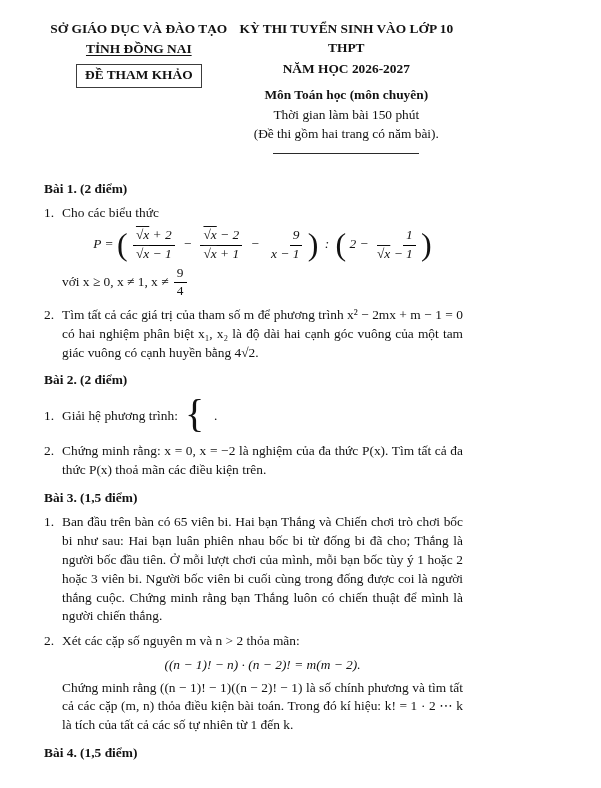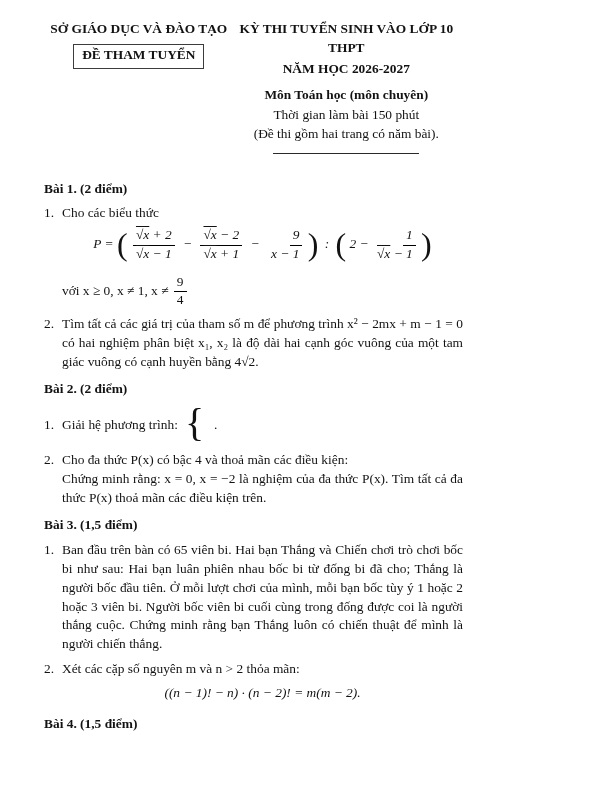--- a/index.html
+++ b/index.html
@@ -31,37 +31,38 @@
   
   .dformula{text-align:center;margin:4px 0 2px;font-style:italic;}
   .ceq{text-align:center;margin:5px 0 4px;}
   .mathit{font-style:italic;}
   .frac{display:inline-flex;flex-direction:column;vertical-align:middle;text-align:center;margin:0 2px;line-height:1.25;align-items:flex-end;}
   .frac .fn{border-bottom:1px solid #000;padding:0 3px 1px;}
   .frac .fd{padding:0 3px;}
   .sqrt{text-decoration:overline;}
   .bigp{font-size:32px;line-height:1;vertical-align:middle;font-weight:300;font-style:normal;position:relative;top:-1px;}
   .mo{margin:0 3px;}
-  .cond-line{margin-top:11px;}
+  .cond-line{margin-top:2px;}
   
   .sys{display:flex;align-items:center;}
   .sys .lead{margin-right:7px;}
   .brace{font-size:40px;line-height:1;font-weight:300;margin-right:2px;position:relative;top:-2px;}
   .sys-lines{display:flex;flex-direction:column;text-align:left;line-height:1.35;font-style:italic;}
   .sys-period{margin-left:8px;}
 </style>
 </head>
 <body>
 
 <div class="page">
 
   <div class="header">
     <div class="h-left">
       <div class="l1">SỞ GIÁO DỤC VÀ ĐÀO TẠO</div>
-      <div><span class="code-box">ĐỀ THAM TUYỂN</span></div>
+      <div class="l2">TỈNH ĐỒNG NAI</div>
+      <div><span class="code-box">ĐỀ THAM KHẢO</span></div>
     </div>
     <div class="h-right">
       <div class="l1">KỲ THI TUYỂN SINH VÀO LỚP 10 THPT</div>
       <div class="l2">NĂM HỌC 2026-2027</div>
       <div class="l3">Môn Toán học (môn chuyên)</div>
       <div class="l4">Thời gian làm bài 150 phút</div>
       <div class="l5">(Đề thi gồm hai trang có năm bài).</div>
       <hr class="divider">
     </div>
   </div>
@@ -124,39 +125,39 @@
       <div class="ib sys">
         <span class="lead">Giải hệ phương trình:</span>
         <span class="brace">{</span>
         <span class="sys-period">.</span>
       </div>
     </div>
 
     <div class="item">
       <span class="no">2.</span>
       <div class="ib">
-        <div class="lead-line">Cho đa thức P(x) có bậc 4 và thoả mãn các điều kiện:</div>
         <div>Chứng minh rằng: x = 0, x = −2 là nghiệm của đa thức P(x). Tìm tất cả đa thức P(x) thoả mãn các điều kiện trên.</div>
       </div>
     </div>
   </div>
 
   <div class="section">
     <div class="sec-title">Bài 3. (1,5 điểm)</div>
 
     <div class="item">
       <span class="no">1.</span>
       <div class="ib">Ban đầu trên bàn có 65 viên bi. Hai bạn Thắng và Chiến chơi trò chơi bốc bi như sau: Hai bạn luân phiên nhau bốc bi từ đống bi đã cho; Thắng là người bốc đầu tiên. Ở mỗi lượt chơi của mình, mỗi bạn bốc tùy ý 1 hoặc 2 hoặc 3 viên bi. Người bốc viên bi cuối cùng trong đống được coi là người thắng cuộc. Chứng minh rằng bạn Thắng luôn có chiến thuật để mình là người chiến thắng.</div>
     </div>
 
     <div class="item">
       <span class="no">2.</span>
       <div class="ib">
         <div class="lead-line">Xét các cặp số nguyên m và n &gt; 2 thỏa mãn:</div>
         <div class="ceq mathit">((n − 1)! − n) · (n − 2)! = m(m − 2).</div>
+        <div>Chứng minh rằng ((n − 1)! − 1)((n − 2)! − 1) là số chính phương và tìm tất cả các cặp (m, n) thỏa điều kiện bài toán. Trong đó kí hiệu: k! = 1 · 2 ⋯ k là tích của tất cả các số tự nhiên từ 1 đến k.</div>
       </div>
     </div>
   </div>
 
   <div class="section">
     <div class="sec-title">Bài 4. (1,5 điểm)</div>
 
   </div>
 
 </div>

